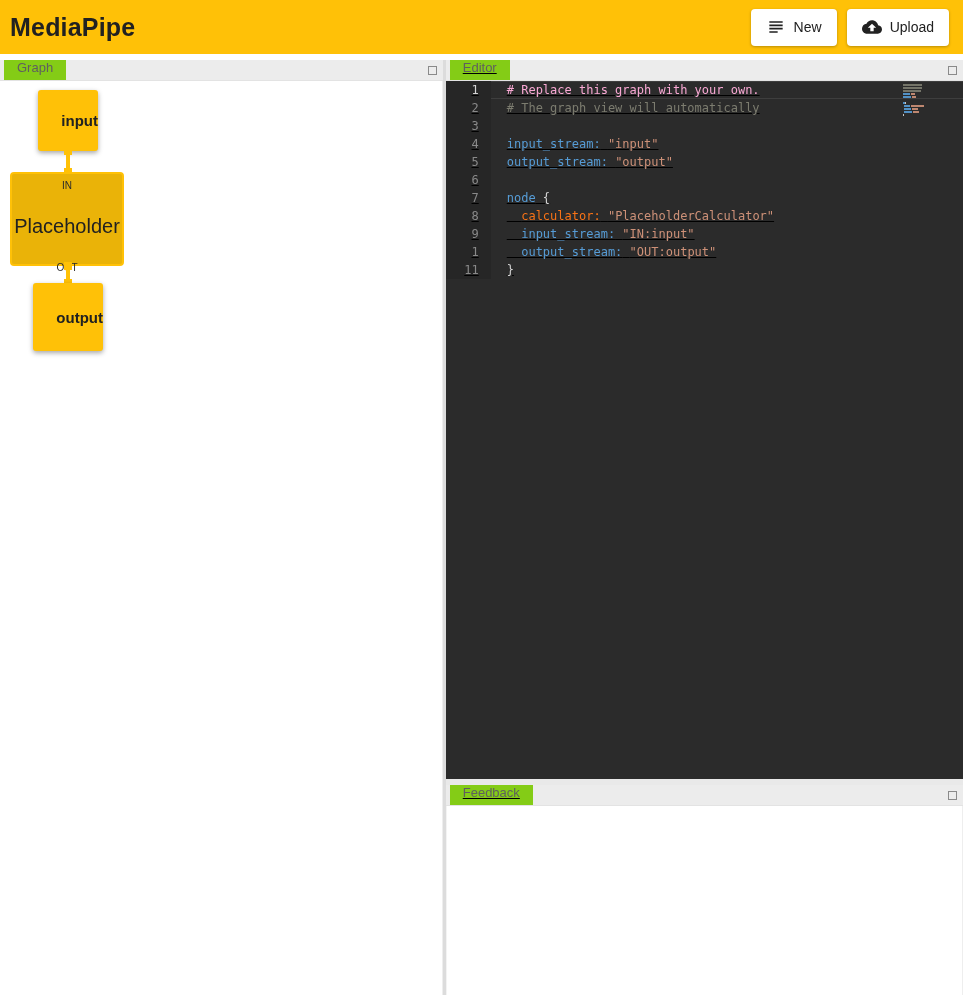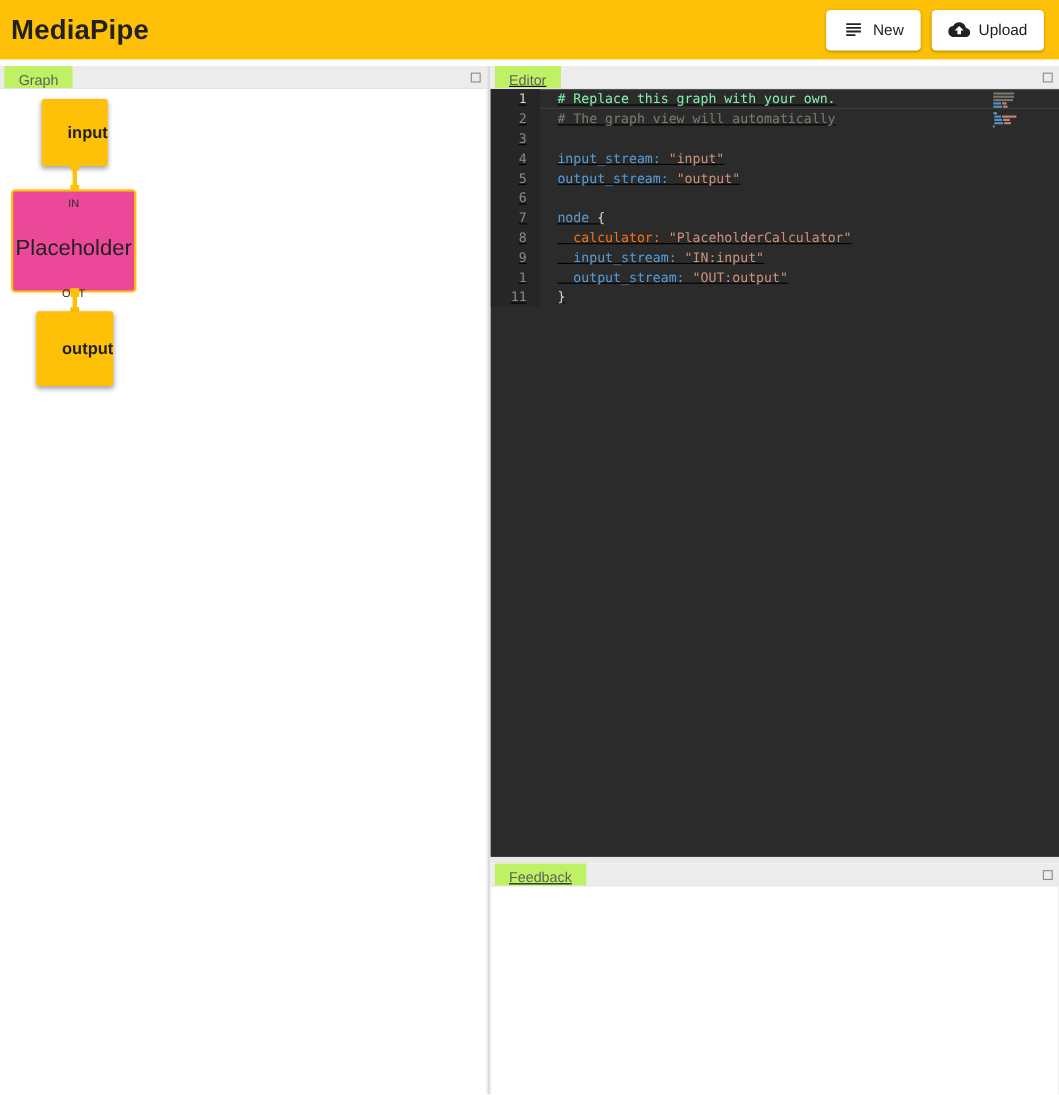--- a/index.html
+++ b/index.html
@@ -39,40 +39,40 @@
   .feedback-panel { flex: 1; }
   
   .tabbar {
     height: 21px; flex: 0 0 21px;
     background: #ececec;
     display: flex; align-items: stretch;
     padding-left: 4px;
     border-bottom: 1px solid #e3e3e3;
   }
   .tab {
-    background: #bef264; padding: 0 13px;
+    background: #84cc16; padding: 0 13px;
     font-size: 13px; color: #5f5f5f;
-    display: flex; align-items: flex-end;
+    display: flex; align-items: flex-start;
   }
   .expand-wrap { margin-left: auto; display: flex; align-items: center; padding-right: 6px; }
   .panel-expand { width: 9px; height: 9px; border: 1.5px solid #8a8a8a; background: transparent; cursor: pointer; }
   .panel-body { flex: 1; position: relative; }
   
   .graph-body { background: #fff; border-right: 1px solid #eee; }
   .gnode { position: absolute; display: flex; align-items: center; justify-content: flex-end; cursor: pointer; }
   .amber-node {
     background: #ffc107; border-radius: 3px;
     box-shadow: 0 2px 5px rgba(0,0,0,.35);
     color: #212121; font-weight: 600; font-size: 15px;
   }
   .input-node  { left: 38px; top: 9px;  width: 60px; height: 61px; }
   .output-node { left: 33px; top: 202px; width: 70px; height: 68px; }
   .placeholder-node {
     left: 10px; top: 91px; width: 114px; height: 94px;
-    background: #ec4899; border: 2px solid #ffc107; border-radius: 4px;
+    background: #eab308; border: 2px solid #ffc107; border-radius: 4px;
     flex-direction: column; justify-content: space-between;
     padding: 6px 0 8px;
     gap: 24px;
   }
   .port { font-size: 10px; color: #2b2b2b; }
   .node-title { font-size: 20px; color: #212121; }
   .stub { position: absolute; width: 8px; height: 8px; background: #ffc107; }
   .edge-line { position: absolute; width: 4px; background: #ffc107; }
   .stub-1a { left: 64px; top: 66px; }  .stub-1b { left: 64px; top: 87px; }
   .line-1  { left: 66px; top: 70px; height: 21px; }
@@ -169,21 +169,21 @@
             <span>Editor</span>
           </div>
           <div class="expand-wrap">
             <div class="panel-expand"></div>
           </div>
         </div>
         <div class="panel-body editor-body">
           <div id="code-lines">
               <div class="code-line current">
                 <span class="gutter">1</span>
-                <span class="code-text"><span style="color: #86efac;"># Replace this graph with your own.</span></span>
+                <span class="code-text"><span style="color: #f9a8d4;"># Replace this graph with your own.</span></span>
               </div>
               <div class="code-line">
                 <span class="gutter">2</span>
                 <span class="code-text"><span style="color: rgb(124, 124, 111);"># The graph view will automatically</span></span>
               </div>
               <div class="code-line">
                 <span class="gutter">3</span>
               </div>
               <div class="code-line">
                 <span class="gutter">4</span>

